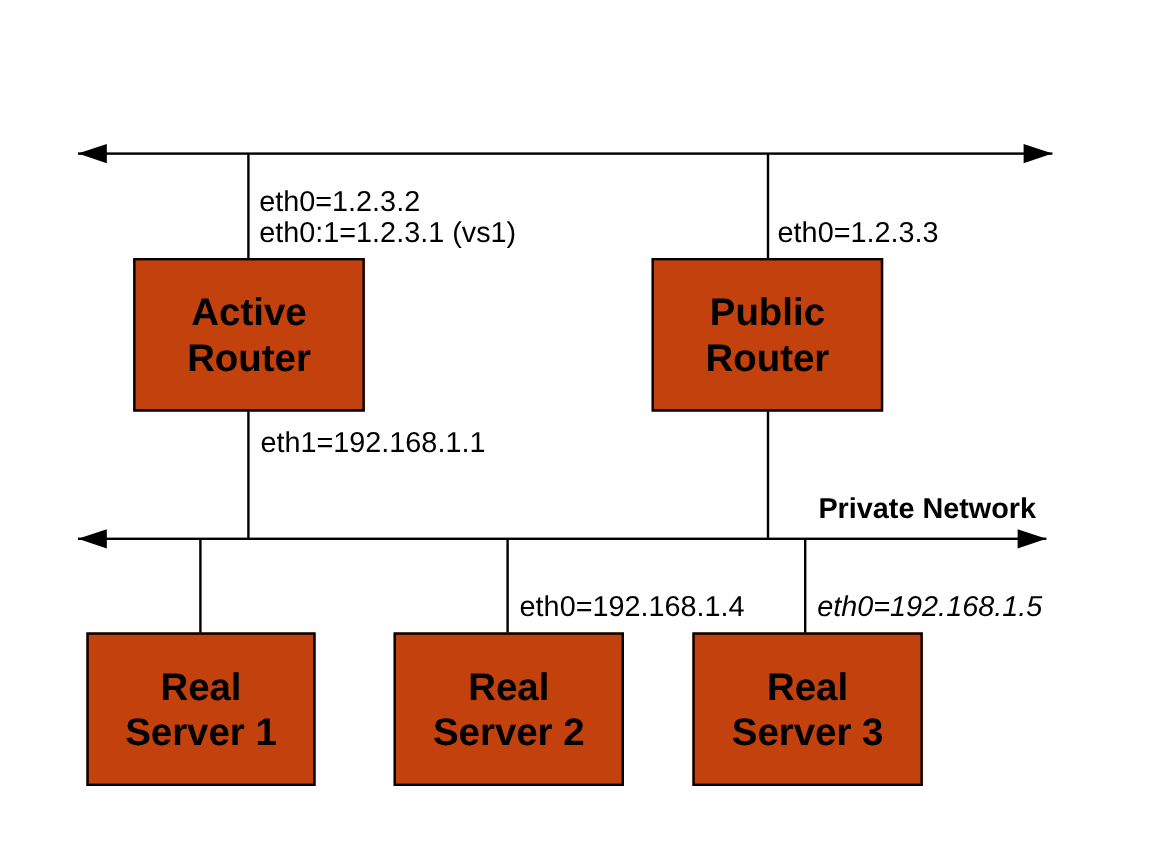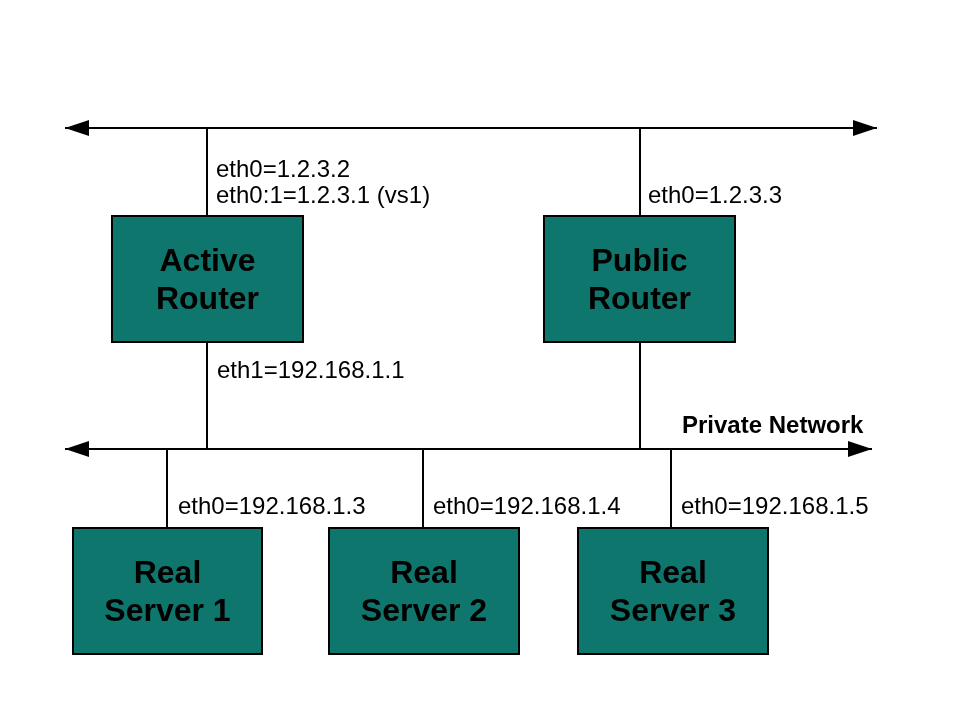--- a/index.html
+++ b/index.html
@@ -26,21 +26,21 @@
     height: 0;
     border-top: 8px solid transparent;
     border-bottom: 8px solid transparent;
   }
   .arrow.left  { border-right: 24px solid #000000; }
   .arrow.right { border-left: 24px solid #000000; }
 
   .node {
     position: absolute;
     box-sizing: border-box;
-    background: #0f766e;
+    background: #c2410c;
     border: 2px solid #000000;
     display: flex;
     align-items: center;
     justify-content: center;
     text-align: center;
     font-size: 32px;
     font-weight: bold;
     line-height: 38px;
     white-space: pre-line;
   }
@@ -86,21 +86,21 @@
 
   
   #lbl-public-network  { left: 672px; top: 92px; }
   #lbl-private-network { left: 682px; top: 412px; }
   #lbl-active-public   { left: 216px; top: 156px; }
   #lbl-backup-public   { left: 648px; top: 182px; text-align: center; }
   #lbl-active-private  { left: 217px; top: 357px; }
   #lbl-backup-private  { left: 648px; top: 357px; }
   #lbl-rs1 { left: 178px; top: 493px; }
   #lbl-rs2 { left: 433px; top: 493px; text-align: right; }
-  #lbl-rs3 { left: 681px; top: 493px; }
+  #lbl-rs3 { left: 681px; top: 493px; font-style: italic; }
 </style>
 </head>
 <body>
 
 <div id="canvas">
 
   <div id="public-line" class="hline"></div>
   <div id="pub-arrow-left" class="arrow left"></div>
   <div id="pub-arrow-right" class="arrow right"></div>
 
@@ -120,23 +120,20 @@
   <div id="lbl-active-public" class="iflabel">
     <div>eth0=1.2.3.2</div>
     <div>eth0:1=1.2.3.1 (vs1)</div>
   </div>
   <div id="lbl-backup-public" class="iflabel">
     <div>eth0=1.2.3.3</div>
   </div>
   <div id="lbl-active-private" class="iflabel">
     <div>eth1=192.168.1.1</div>
   </div>
-  <div id="lbl-rs1" class="iflabel">
-    <div>eth0=192.168.1.3</div>
-  </div>
   <div id="lbl-rs2" class="iflabel">
     <div>eth0=192.168.1.4</div>
   </div>
   <div id="lbl-rs3" class="iflabel">
     <div>eth0=192.168.1.5</div>
   </div>
 
   <div id="node-active" class="node">Active
 Router</div>
   <div id="node-backup" class="node">Public

